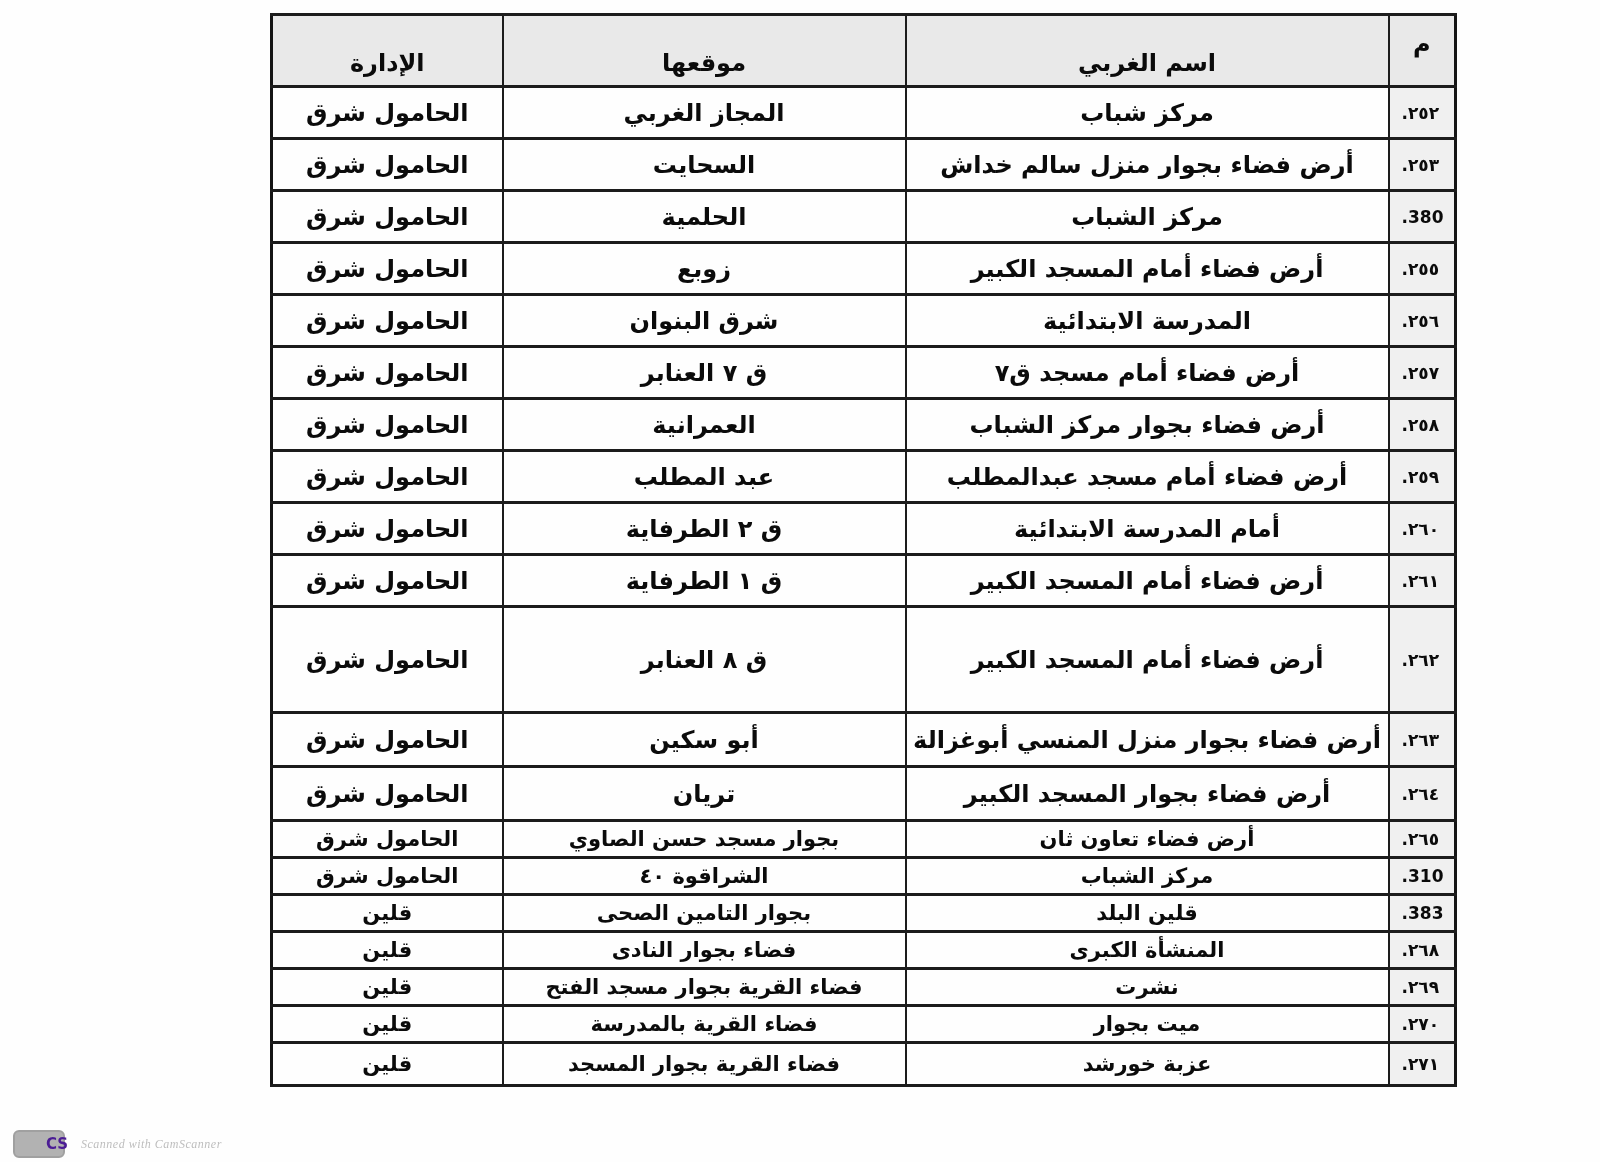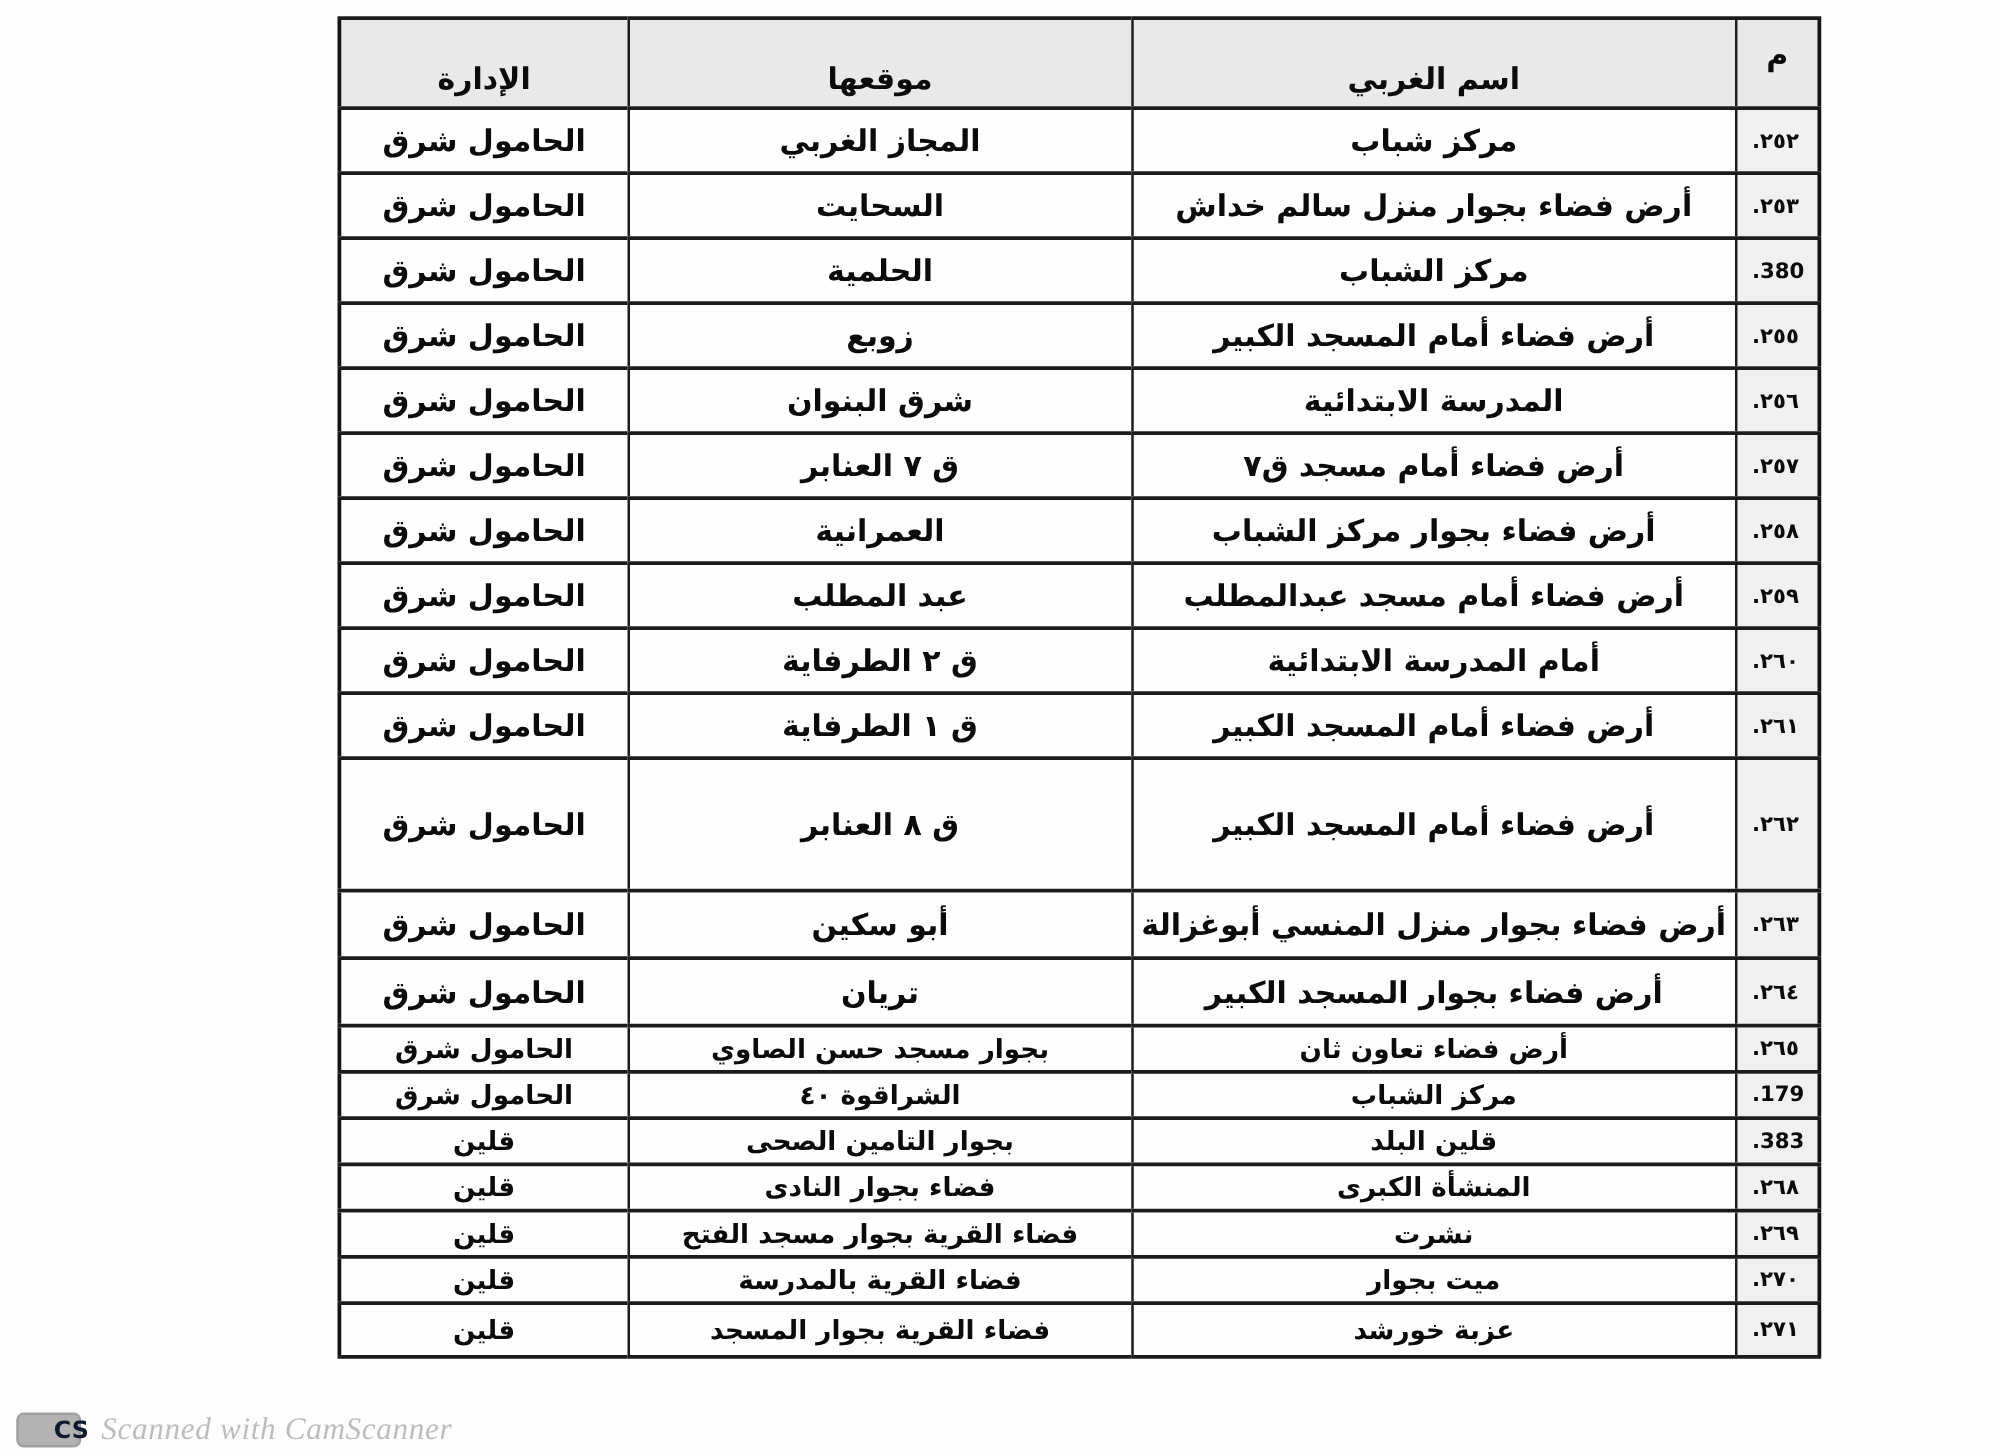--- a/index.html
+++ b/index.html
@@ -43,28 +43,28 @@
 
   td.numcell{
     background:#f0f0f0;font-size:17px;
     text-align:left;padding-left:12px;padding-right:2px;
   }
 
   .watermark{position:absolute;left:13px;top:1128px;height:32px;display:flex;align-items:center;}
   .cs-badge{
     width:52px;height:28px;border-radius:6px;
     background:#b2b2b2;border:2px solid #a0a0a0;
-    color:#0f172a;font-size:19px;font-weight:bold;
+    color:#4c1d95;font-size:15px;font-weight:bold;
     display:flex;align-items:center;justify-content:center;
     font-family:"DejaVu Sans",sans-serif;box-sizing:border-box;padding-left:36px;
   }
   .cs-text{
     margin-left:16px;
     font-family:"Liberation Serif","DejaVu Serif",serif;
-    font-style:italic;font-size:25px;letter-spacing:0.5px;
+    font-style:italic;font-size:12px;letter-spacing:0.5px;
     color:#bdbdbd;
   }
 </style>
 </head>
 <body>
 
 <div class="page">
 
   <table class="squares" dir="rtl">
     <colgroup>
@@ -160,21 +160,21 @@
           <td>تريان</td>
           <td>الحامول شرق</td>
         </tr>
         <tr>
           <td class="numcell">٢٦٥.</td>
           <td>أرض فضاء تعاون ثان</td>
           <td>بجوار مسجد حسن الصاوي</td>
           <td>الحامول شرق</td>
         </tr>
         <tr>
-          <td class="numcell">179.</td>
+          <td class="numcell">310.</td>
           <td>مركز الشباب</td>
           <td>الشراقوة ٤٠</td>
           <td>الحامول شرق</td>
         </tr>
         <tr>
           <td class="numcell">383.</td>
           <td>قلين البلد</td>
           <td>بجوار التامين الصحى</td>
           <td>قلين</td>
         </tr>

